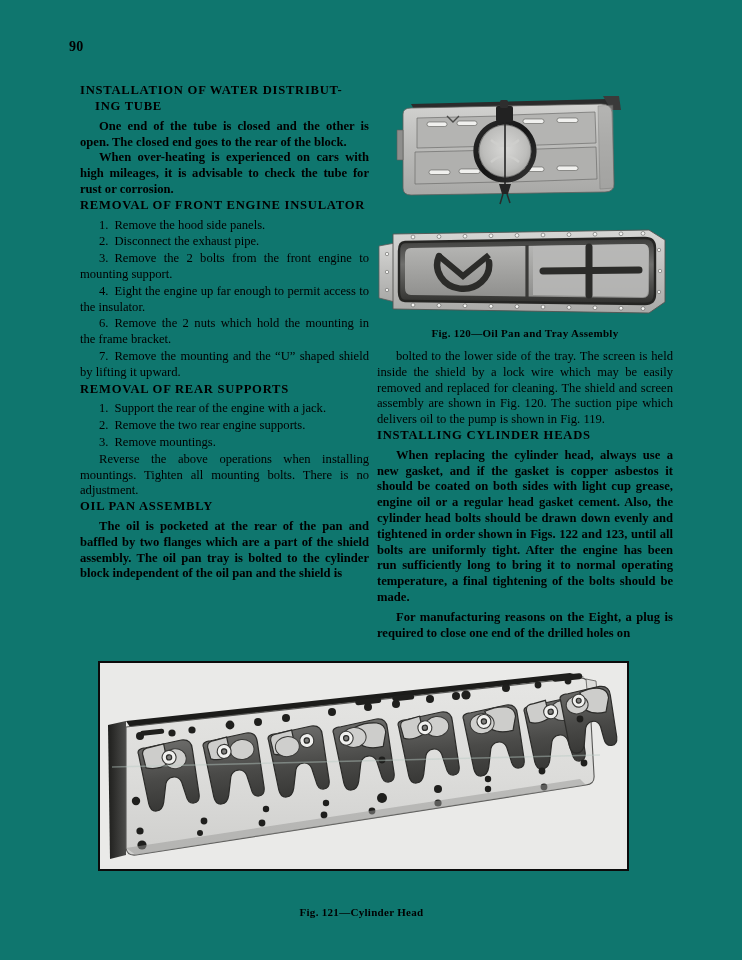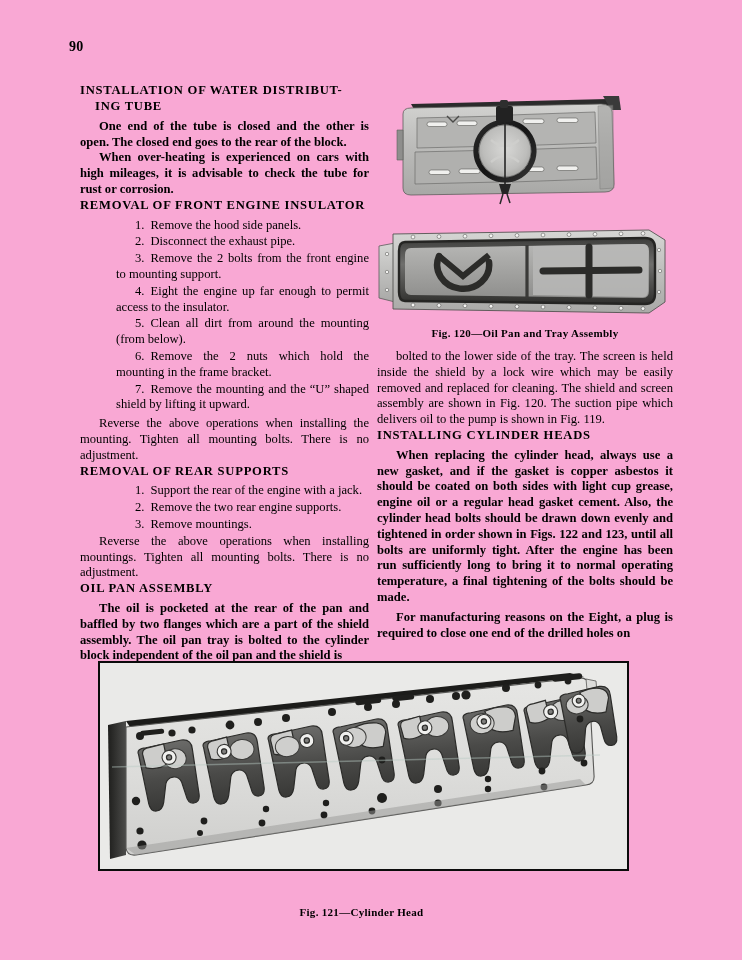--- a/index.html
+++ b/index.html
@@ -12,21 +12,21 @@
     height: 960px;
     position: relative;
     font-family: "Liberation Serif", "DejaVu Serif", serif;
     color: #000000;
     overflow: hidden;
   }
 
   .page {
     position: absolute;
     inset: 0;
-    background: #f9a8d4;
+    background: #0f766e;
   }
 
   
   .page-number {
     position: absolute;
     left: 69px;
     top: 39px;
     font-size: 14px;
     font-weight: bold;
     letter-spacing: 0.2px;
@@ -80,21 +80,20 @@
     list-style: none;
     font-size: 12.6px;
   }
   ol.steps li {
     position: relative;
     padding-left: 0;
     margin-bottom: 1px;
     line-height: 1.255;
     text-align: justify;
     text-indent: 19px;
-    margin-left: 36px;
   }
   ol.steps li .num {
     font-variant-numeric: lining-nums;
   }
   ol.steps li .num::after {
     content: "";
     display: inline-block;
     width: 6px;
   }
 
@@ -167,26 +166,24 @@
 
     <p class="bold gap">When over-heating is experienced on cars with high mileages, it is advisable to check the tube for rust or corrosion.</p>
 
     <h2 class="head head-sp">REMOVAL OF FRONT ENGINE INSULATOR</h2>
 
     <ol class="steps">
       <li><span class="num">1.</span><span>Remove the hood side panels.</span></li>
       <li><span class="num">2.</span><span>Disconnect the exhaust pipe.</span></li>
       <li><span class="num">3.</span><span>Remove the 2 bolts from the front engine to mounting support.</span></li>
       <li><span class="num">4.</span><span>Eight the engine up far enough to permit access to the insulator.</span></li>
-      <li><span class="num">5.</span><span>Clean all dirt from around the mounting (from below).</span></li>
       <li><span class="num">6.</span><span>Remove the 2 nuts which hold the mounting in the frame bracket.</span></li>
       <li><span class="num">7.</span><span>Remove the mounting and the “U” shaped shield by lifting it upward.</span></li>
     </ol>
 
-    <p class="gap-sm">Reverse the above operations when installing the mounting.  Tighten all mounting bolts.  There is no adjustment.</p>
 
     <h2 class="head head-sp">REMOVAL OF REAR SUPPORTS</h2>
 
     <ol class="steps">
       <li><span class="num">1.</span><span>Support the rear of the engine with a jack.</span></li>
       <li><span class="num">2.</span><span>Remove the two rear engine supports.</span></li>
       <li><span class="num">3.</span><span>Remove mountings.</span></li>
     </ol>
 
     <p>Reverse the above operations when installing mountings.  Tighten all mounting bolts.  There is no adjustment.</p>

